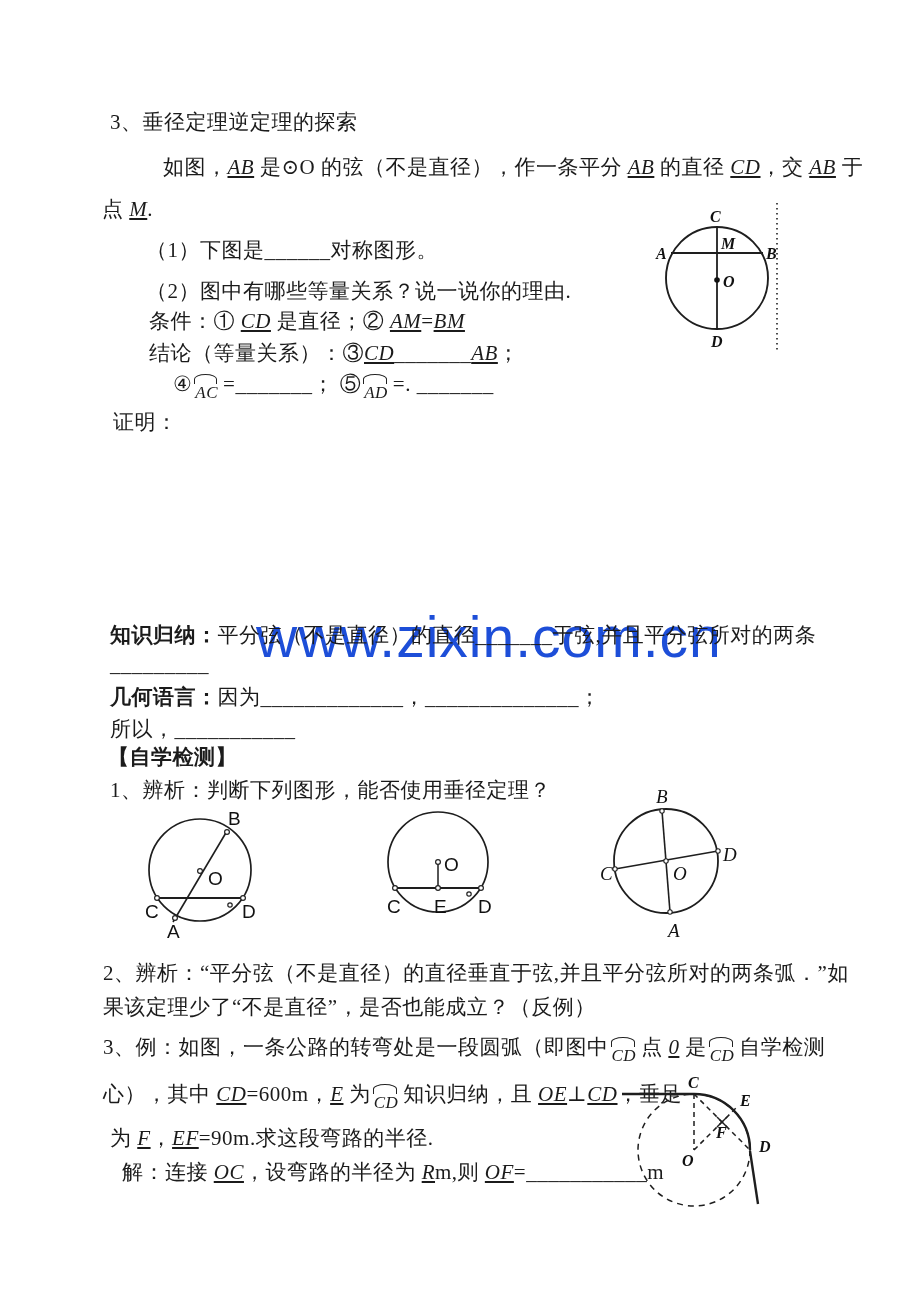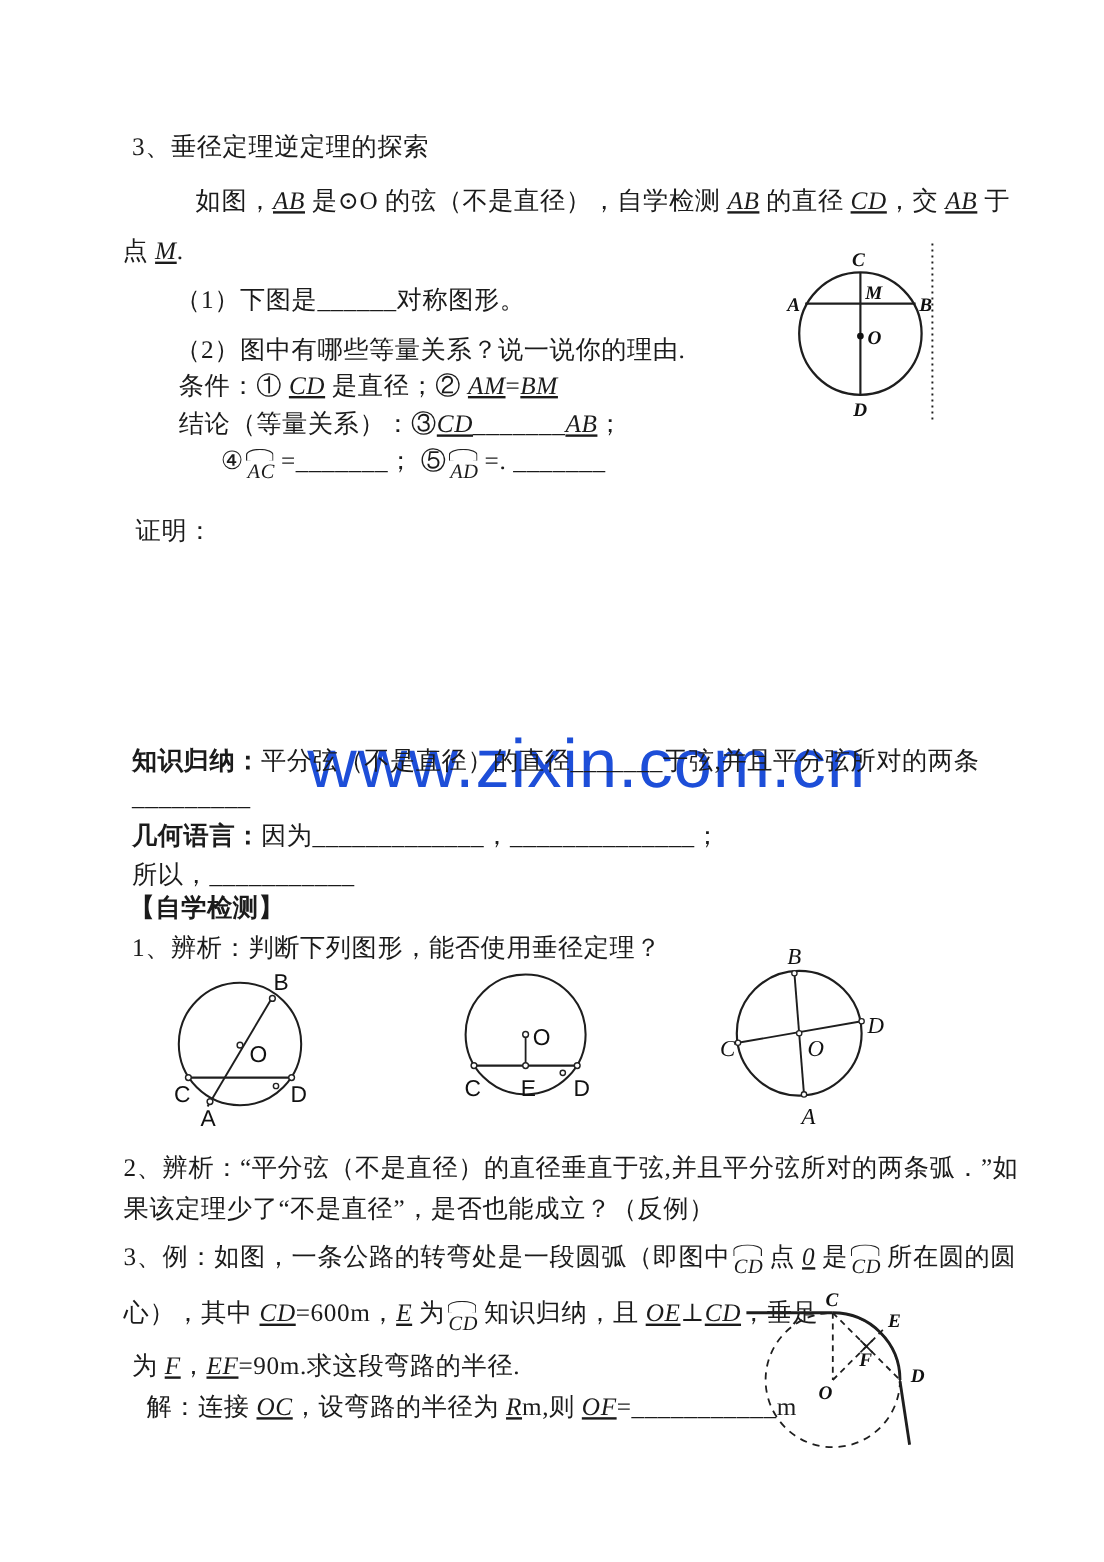--- a/index.html
+++ b/index.html
@@ -36,28 +36,28 @@
   .lbl-sans{font:normal 19px "Liberation Sans","DejaVu Sans",sans-serif;}
   .lbl-it{font:italic 19px "Liberation Serif",serif;}
   .lbl-road{font:bold italic 16px "Liberation Serif",serif;}
 </style>
 </head>
 <body>
 
 <div class="watermark">www.zixin.com.cn</div>
 
 <div class="line" style="left:110px;top:110px"><span class="seg-n">3、垂径定理逆定理的探索</span></div>
-<div class="line" style="left:163px;top:155px"><span class="seg-n">如图，</span><span class="seg-i">AB</span><span class="seg-n"> 是⊙O 的弦（不是直径），自学检测 </span><span class="seg-i">AB</span><span class="seg-n"> 的直径 </span><span class="seg-i">CD</span><span class="seg-n">，交 </span><span class="seg-i">AB</span><span class="seg-n"> 于</span></div>
+<div class="line" style="left:163px;top:155px"><span class="seg-n">如图，</span><span class="seg-i">AB</span><span class="seg-n"> 是⊙O 的弦（不是直径），作一条平分 </span><span class="seg-i">AB</span><span class="seg-n"> 的直径 </span><span class="seg-i">CD</span><span class="seg-n">，交 </span><span class="seg-i">AB</span><span class="seg-n"> 于</span></div>
 <div class="line" style="left:102px;top:197px"><span class="seg-n">点 </span><span class="seg-i">M</span><span class="seg-n">.</span></div>
 <div class="line" style="left:146px;top:238px"><span class="seg-n">（1）下图是______对称图形。</span></div>
 <div class="line" style="left:146px;top:279px"><span class="seg-n">（2）图中有哪些等量关系？说一说你的理由.</span></div>
 <div class="line" style="left:149px;top:309px"><span class="seg-n">条件：① </span><span class="seg-i">CD</span><span class="seg-n"> 是直径；② </span><span class="seg-i">AM</span><span class="seg-n">=</span><span class="seg-i">BM</span></div>
 <div class="line" style="left:149px;top:341px"><span class="seg-n">结论（等量关系）：③</span><span class="seg-i">CD</span><span class="seg-n">_______</span><span class="seg-i">AB</span><span class="seg-n">；</span></div>
-<div class="line" style="left:184px;top:372px"><span class="seg-n">④</span><span class="seg-arc">AC</span><span class="seg-n">=</span><span class="seg-n">_______</span><span class="seg-n">；  ⑤</span><span class="seg-arc">AD</span><span class="seg-n">=. </span><span class="seg-n">_______</span></div>
-<div class="line" style="left:113px;top:430px"><span class="seg-n">证明：</span></div>
+<div class="line" style="left:173px;top:372px"><span class="seg-n">④</span><span class="seg-arc">AC</span><span class="seg-n">=</span><span class="seg-n">_______</span><span class="seg-n">；  ⑤</span><span class="seg-arc">AD</span><span class="seg-n">=. </span><span class="seg-n">_______</span></div>
+<div class="line" style="left:113px;top:410px"><span class="seg-n">证明：</span></div>
 
 <svg class="fig" style="left:650px;top:200px" width="140" height="155" viewBox="0 0 140 155">
   <circle class="stroke" cx="67" cy="78" r="51" stroke-width="1.9"></circle>
   <line class="stroke" x1="67" y1="27" x2="67" y2="129" stroke-width="1.8"></line>
   <line class="stroke" x1="21" y1="53" x2="113" y2="53" stroke-width="1.8"></line>
   <circle cx="67" cy="80" r="2.8" fill="#111"></circle>
   <line class="stroke" x1="127" y1="3" x2="127" y2="150" stroke-width="1.6" stroke-dasharray="1.5,3.5" stroke="#777"></line>
   <text class="lbl-main" x="60" y="22">C</text>
   <text class="lbl-main" x="71" y="49">M</text>
   <text class="lbl-main" x="6" y="59">A</text>
@@ -123,21 +123,21 @@
   </g>
   <text class="lbl-it" x="56" y="18">B</text>
   <text class="lbl-it" x="0" y="95">C</text>
   <text class="lbl-it" x="73" y="95">O</text>
   <text class="lbl-it" x="123" y="76">D</text>
   <text class="lbl-it" x="68" y="152">A</text>
 </svg>
 
 <div class="line" style="left:103px;top:961px"><span class="seg-n">2、辨析：“平分弦（不是直径）的直径垂直于弦,并且平分弦所对的两条弧．”如</span></div>
 <div class="line" style="left:103px;top:995px"><span class="seg-n">果该定理少了“不是直径”，是否也能成立？（反例）</span></div>
-<div class="line" style="left:103px;top:1035px"><span class="seg-n">3、例：如图，一条公路的转弯处是一段圆弧（即图中</span><span class="seg-arc">CD</span><span class="seg-n">点 </span><span class="seg-i">0</span><span class="seg-n"> 是</span><span class="seg-arc">CD</span><span class="seg-n">所在圆的圆</span></div>
+<div class="line" style="left:103px;top:1035px"><span class="seg-n">3、例：如图，一条公路的转弯处是一段圆弧（即图中</span><span class="seg-arc">CD</span><span class="seg-n">点 </span><span class="seg-i">0</span><span class="seg-n"> 是</span><span class="seg-arc">CD</span><span class="seg-n">自学检测</span></div>
 <div class="line" style="left:103px;top:1082px"><span class="seg-n">心），其中 </span><span class="seg-i">CD</span><span class="seg-n">=600m，</span><span class="seg-i">E</span><span class="seg-n"> 为</span><span class="seg-arc">CD</span><span class="seg-n">知识归纳，且 </span><span class="seg-i">OE</span><span class="seg-n">⊥</span><span class="seg-i">CD</span><span class="seg-n">，垂足</span></div>
 <div class="line" style="left:110px;top:1126px"><span class="seg-n">为 </span><span class="seg-i">F</span><span class="seg-n">，</span><span class="seg-i">EF</span><span class="seg-n">=90m.求这段弯路的半径.</span></div>
 <div class="line" style="left:122px;top:1160px"><span class="seg-n">解：连接 </span><span class="seg-i">OC</span><span class="seg-n">，设弯路的半径为 </span><span class="seg-i">R</span><span class="seg-n">m,则 </span><span class="seg-i">OF</span><span class="seg-n">=</span><span class="seg-n">___________</span><span class="seg-n">m</span></div>
 
 <svg class="fig" style="left:612px;top:1078px" width="170" height="140" viewBox="0 0 170 140">
   <circle class="stroke" cx="82" cy="72" r="56" stroke-width="1.5" stroke-dasharray="6,5"></circle>
   <line class="stroke" x1="10" y1="16" x2="82" y2="16" stroke-width="2.4"></line>
   <path class="stroke" d="M 82 16 A 56 56 0 0 1 138 72" stroke-width="2.4"></path>
   <line class="stroke" x1="138" y1="73" x2="146" y2="126" stroke-width="2.4"></line>
   <g class="stroke" stroke-width="1.5" stroke-dasharray="5,4">

